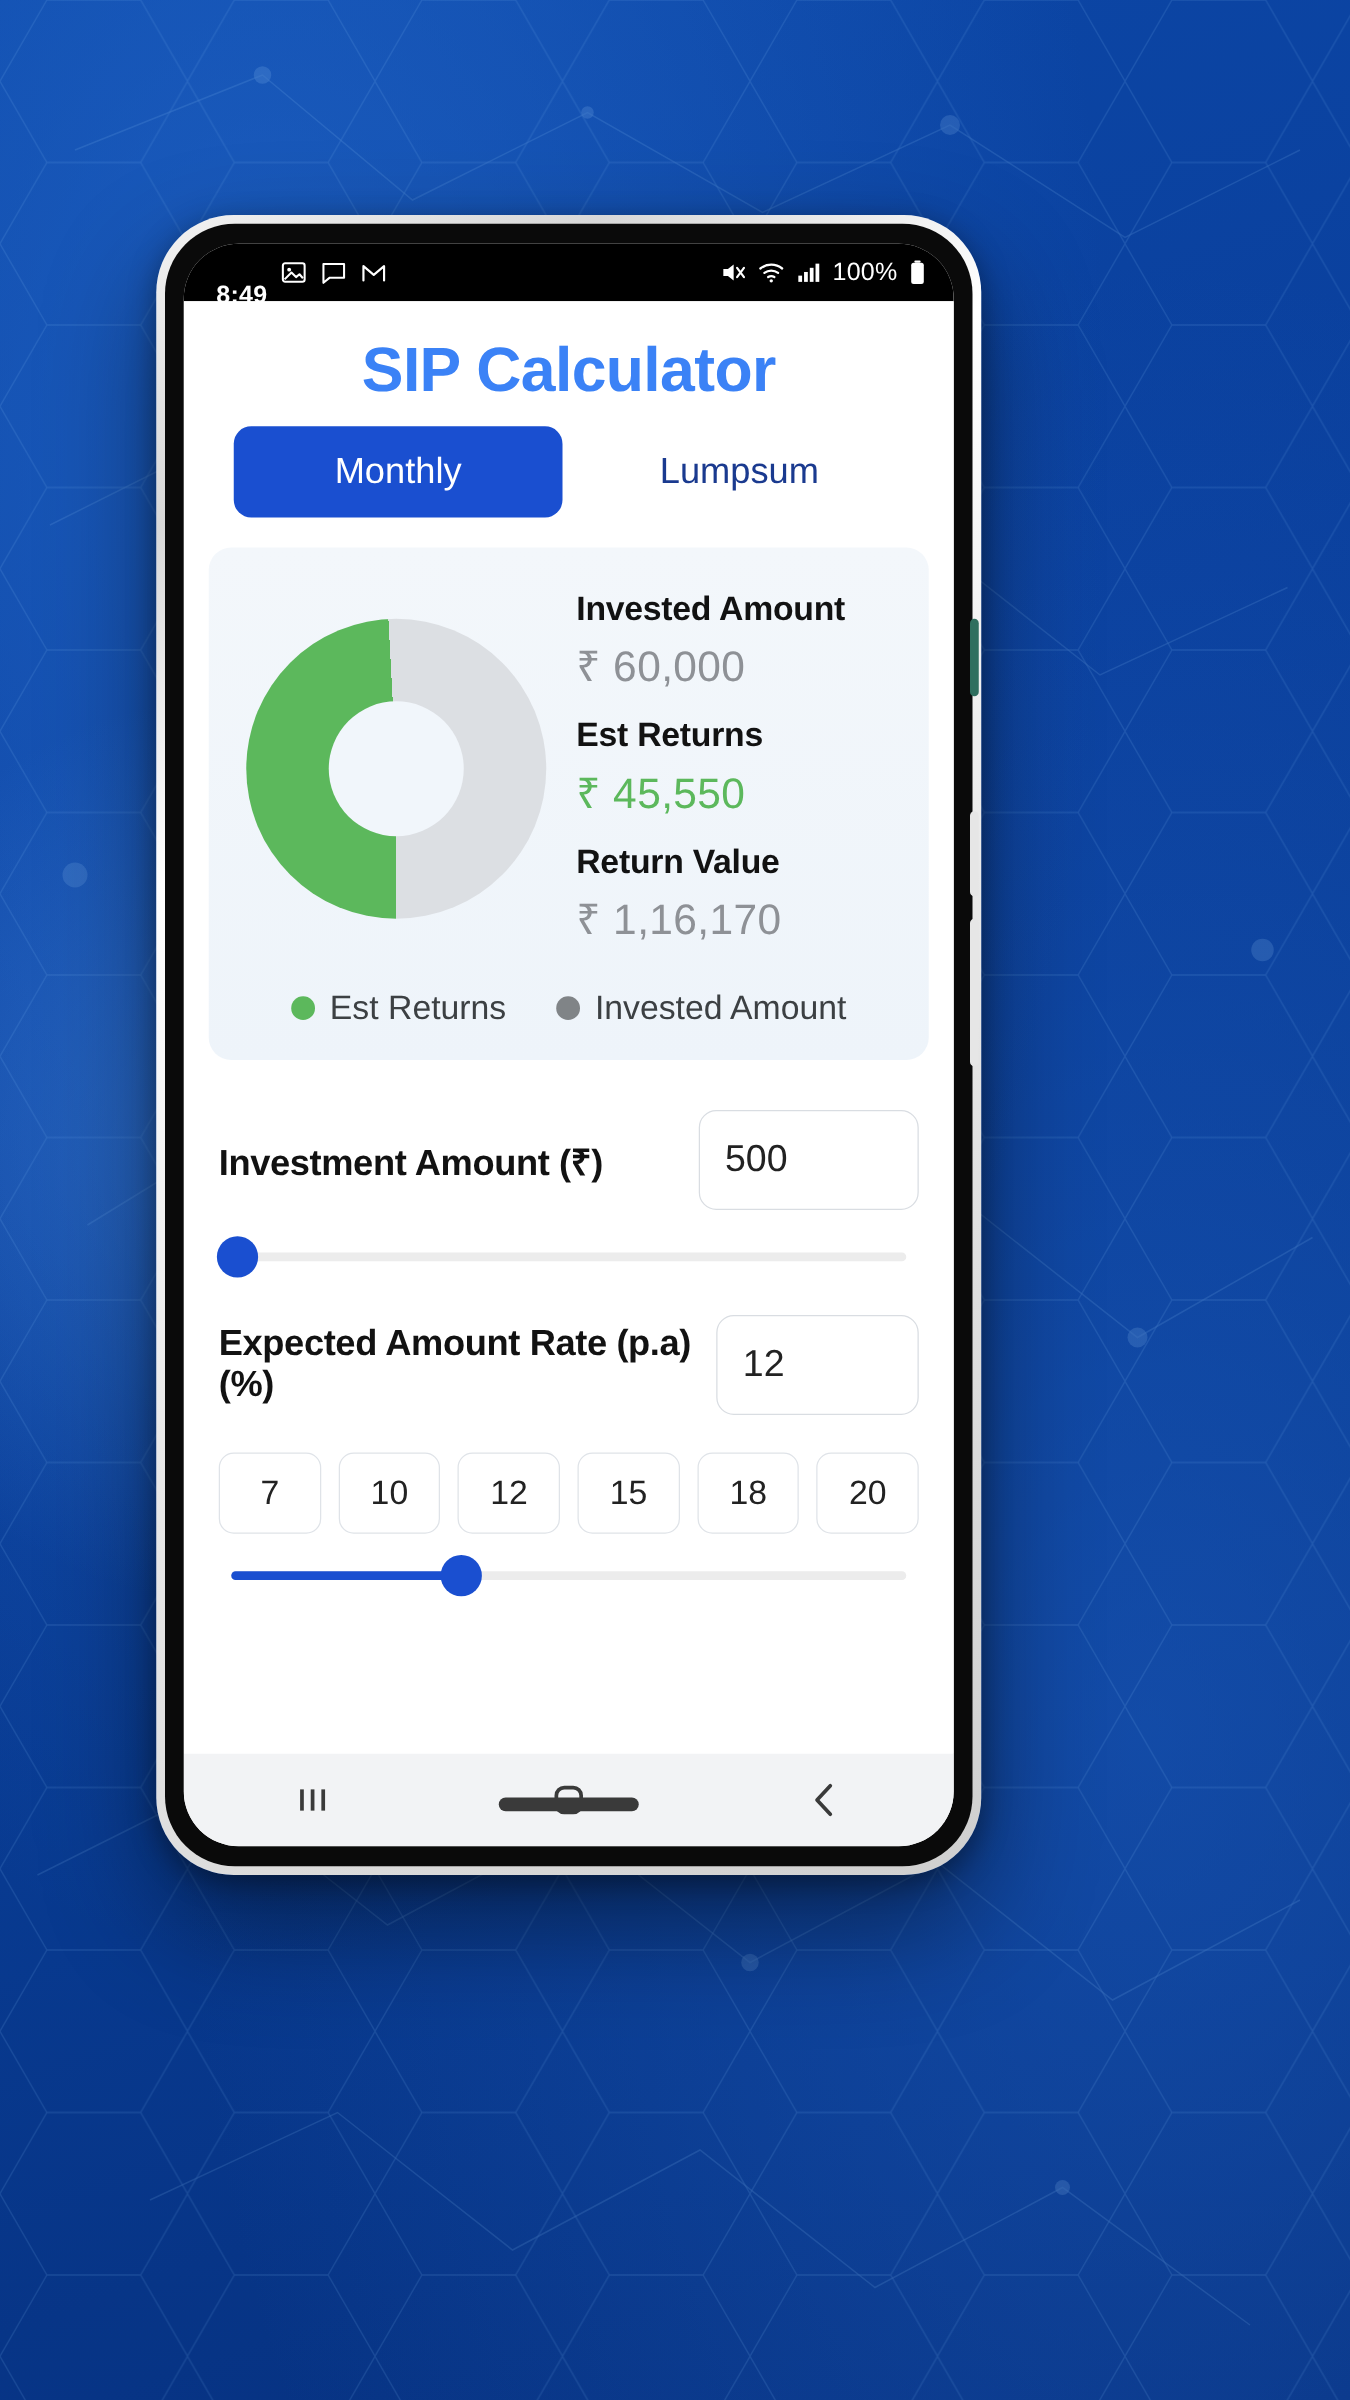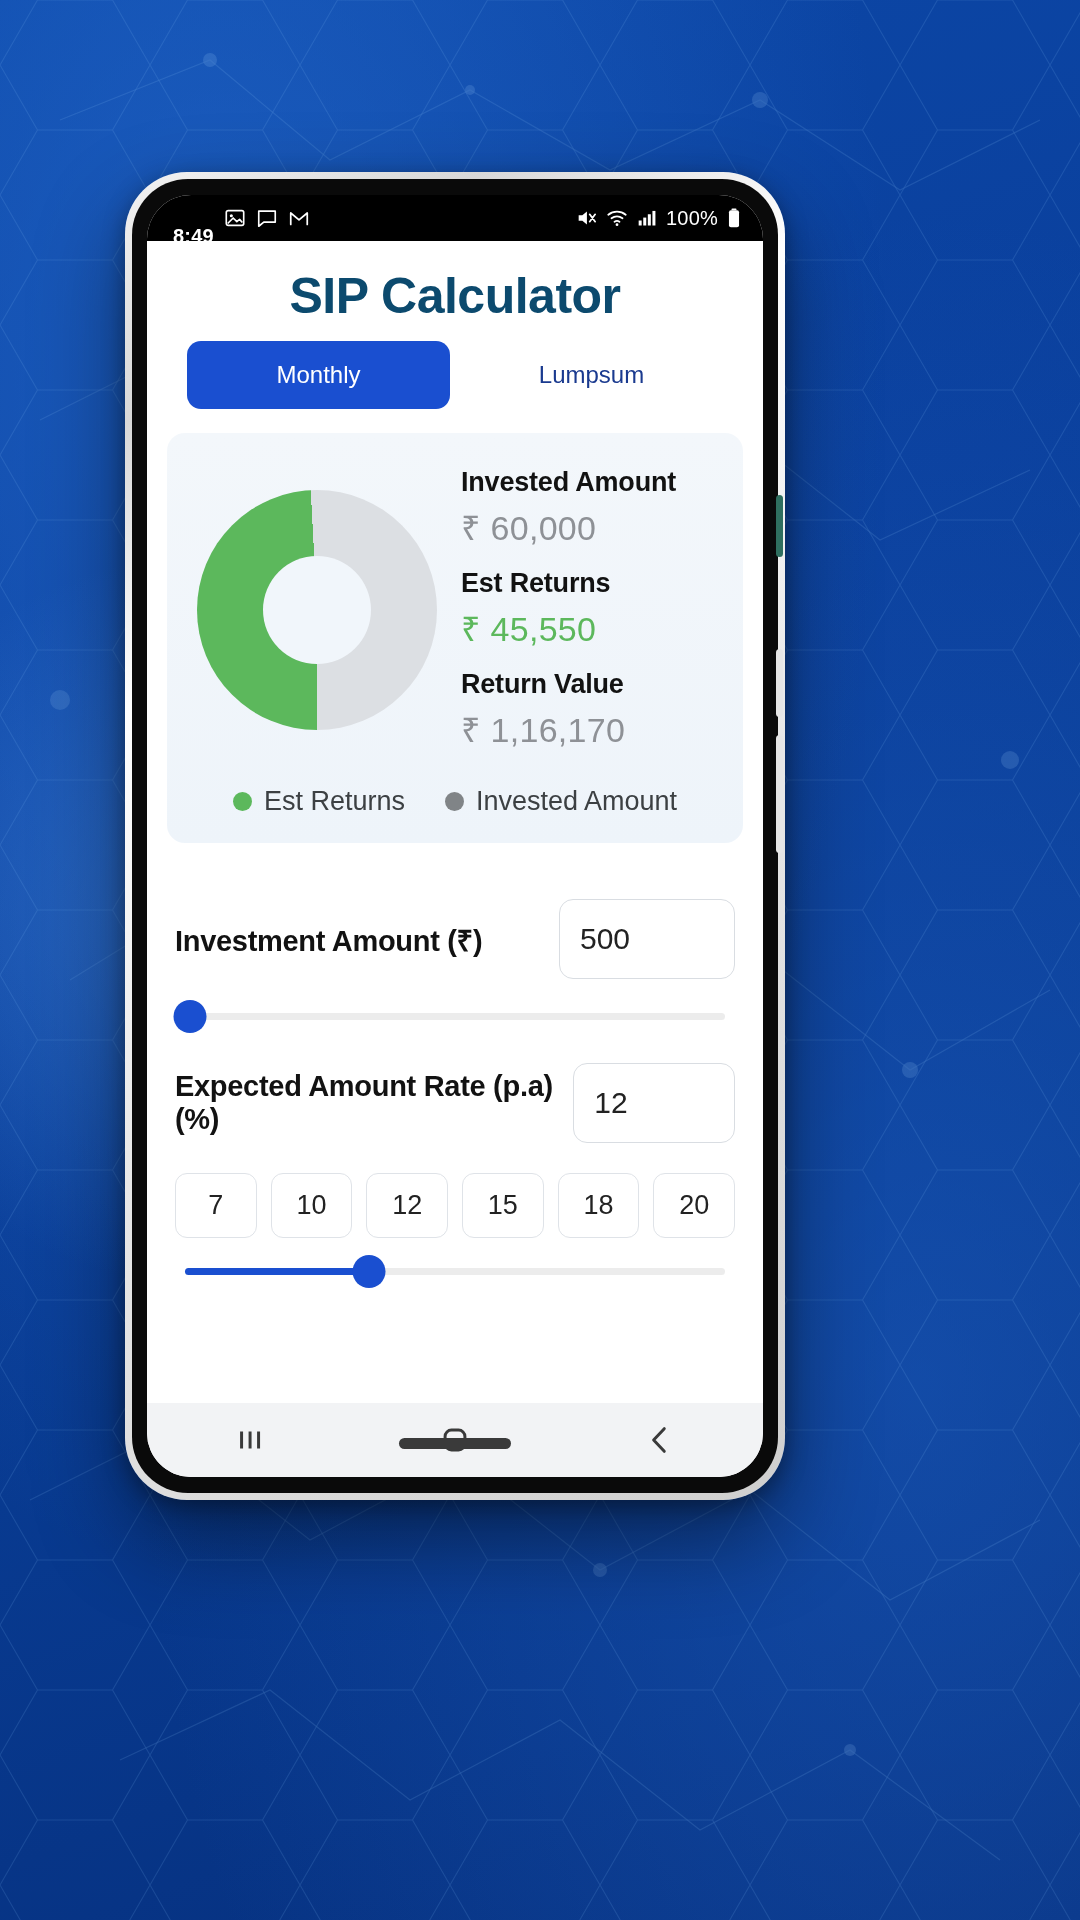--- a/index.html
+++ b/index.html
@@ -64,34 +64,34 @@
   }
   .sb-left { display:flex; align-items:center; gap:10px; }
   .sb-right { display:flex; align-items:center; gap:9px; }
   .sb-time { font-size:20px; font-weight:600; letter-spacing:.2px;margin-top:37px; }
   .sb-ico { display:block; }
   .sb-batt { font-size:20px; font-weight:500; letter-spacing:.2px; }
 
   
   #app { flex:1 1 auto; background:#fff; display:flex; flex-direction:column; min-height:0; }
   #title {
-    text-align:center; font-size:50px; font-weight:700; color:#0c4a6e;
+    text-align:center; font-size:50px; font-weight:700; color:#3b82f6;
     letter-spacing:-.5px; padding: 26px 0 16px;
   }
   #tabs { display:flex; align-items:center; padding: 0 40px 14px; gap:10px; }
   .tab {
-    flex:1 1 0; text-align:center; font-size:24px; padding:20px 0;
+    flex:1 1 0; text-align:center; font-size:29px; padding:20px 0;
     border-radius:14px; font-weight:500; cursor:pointer;
   }
   .tab.active { background:#1a4fd0; color:#fff; }
   .tab.inactive { color:#1a3a8f; background:transparent; }
 
   
   #card {
-    margin: 10px 20px 16px; border-radius: 18px;
+    margin: 10px 20px 0; border-radius: 18px;
     background: linear-gradient(180deg,#f3f7fb 0%, #eef4fa 100%);
     padding: 34px 26px 26px;
     flex:0 0 auto;
   }
   #cardmain { display:flex; align-items:center; gap:10px; }
   #donutwrap { width:240px; height:240px; flex:0 0 auto; position:relative; margin-left:4px; }
   #donut {
     width:240px; height:240px; border-radius:50%;
     background: conic-gradient(from 180deg, #5cb85c 0deg 177deg, #dcdfe3 177deg 360deg);
   }

